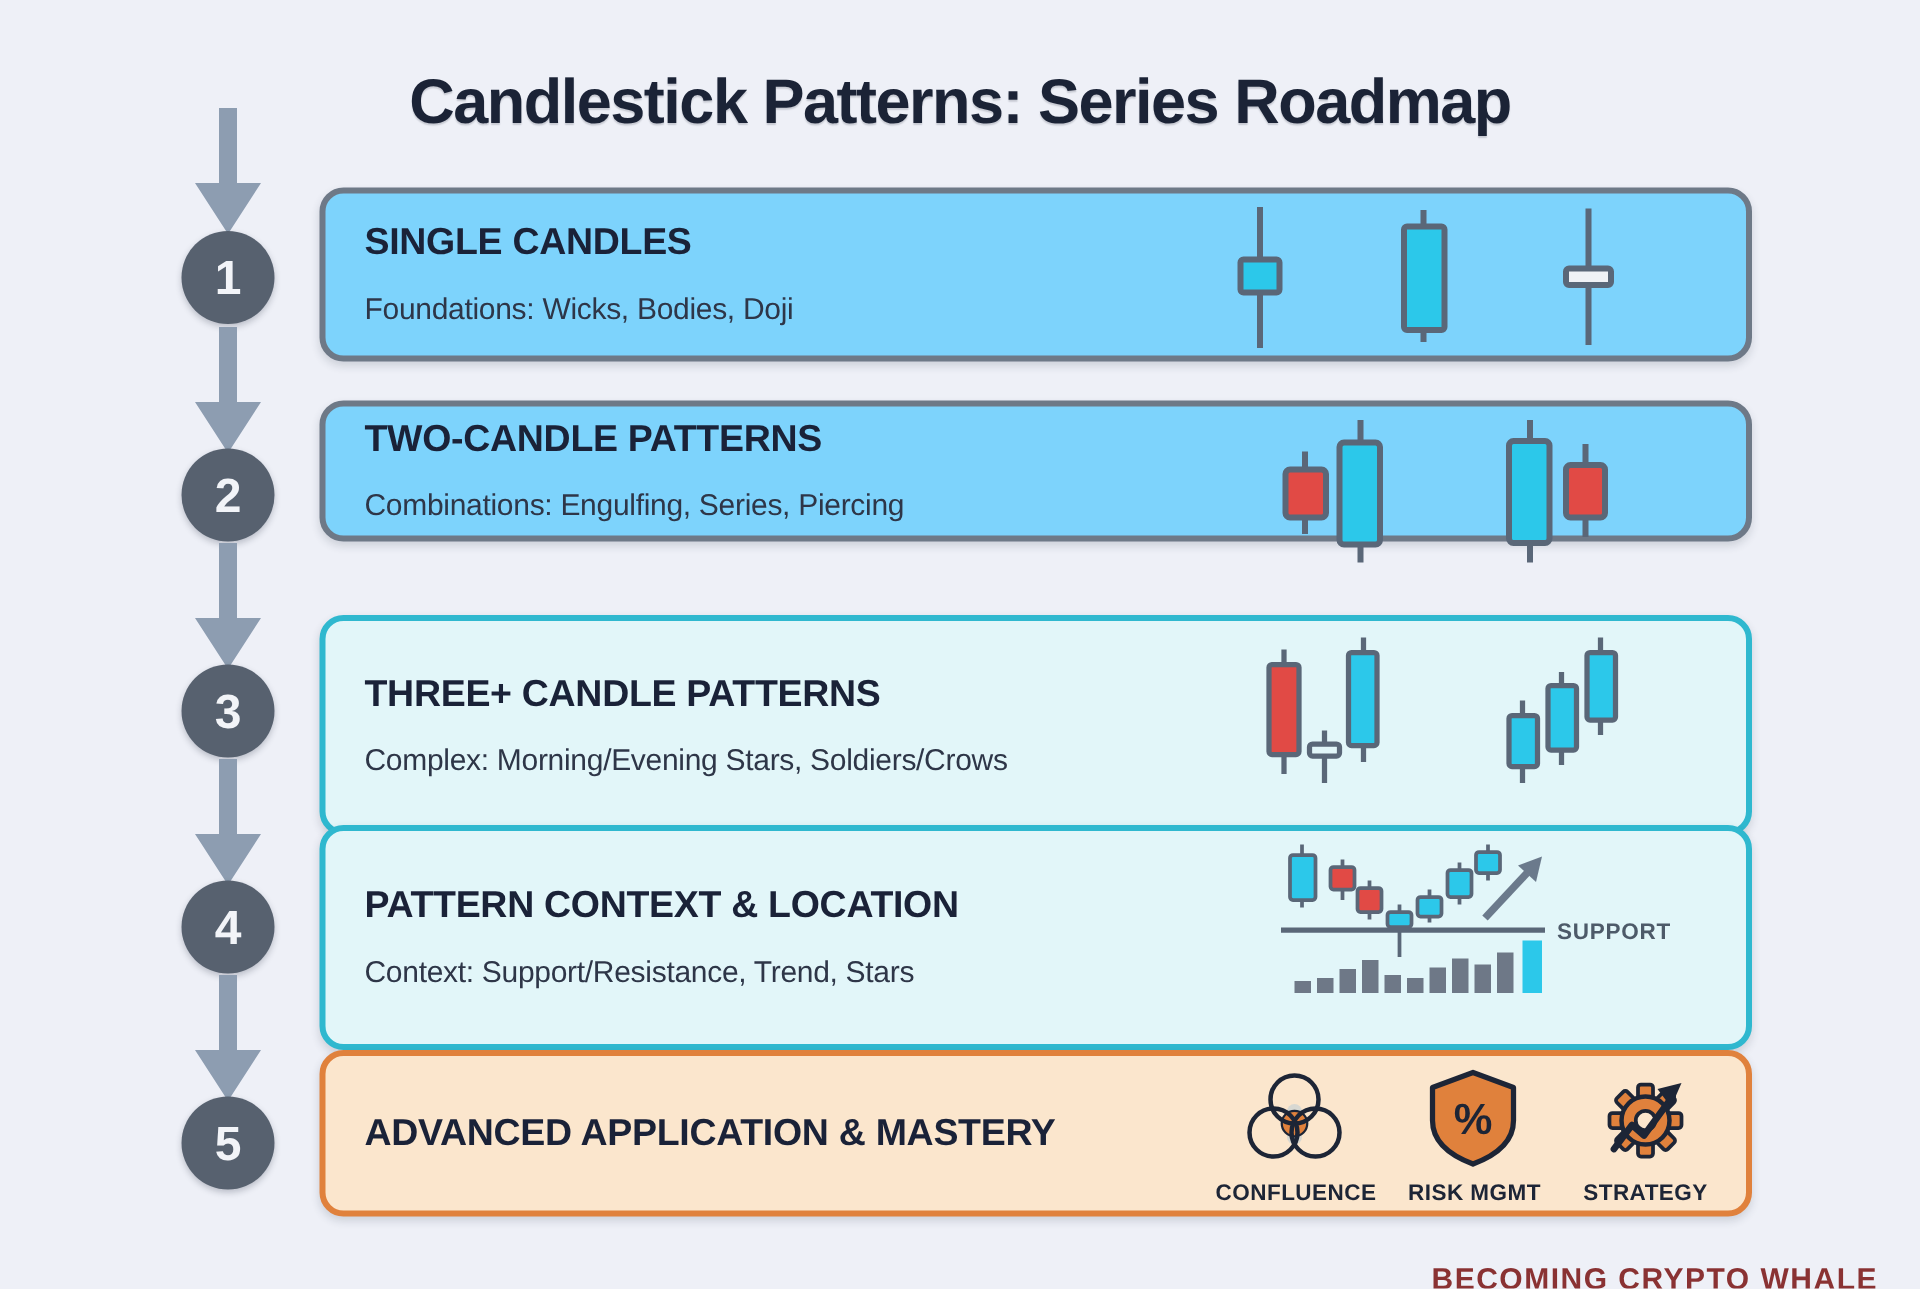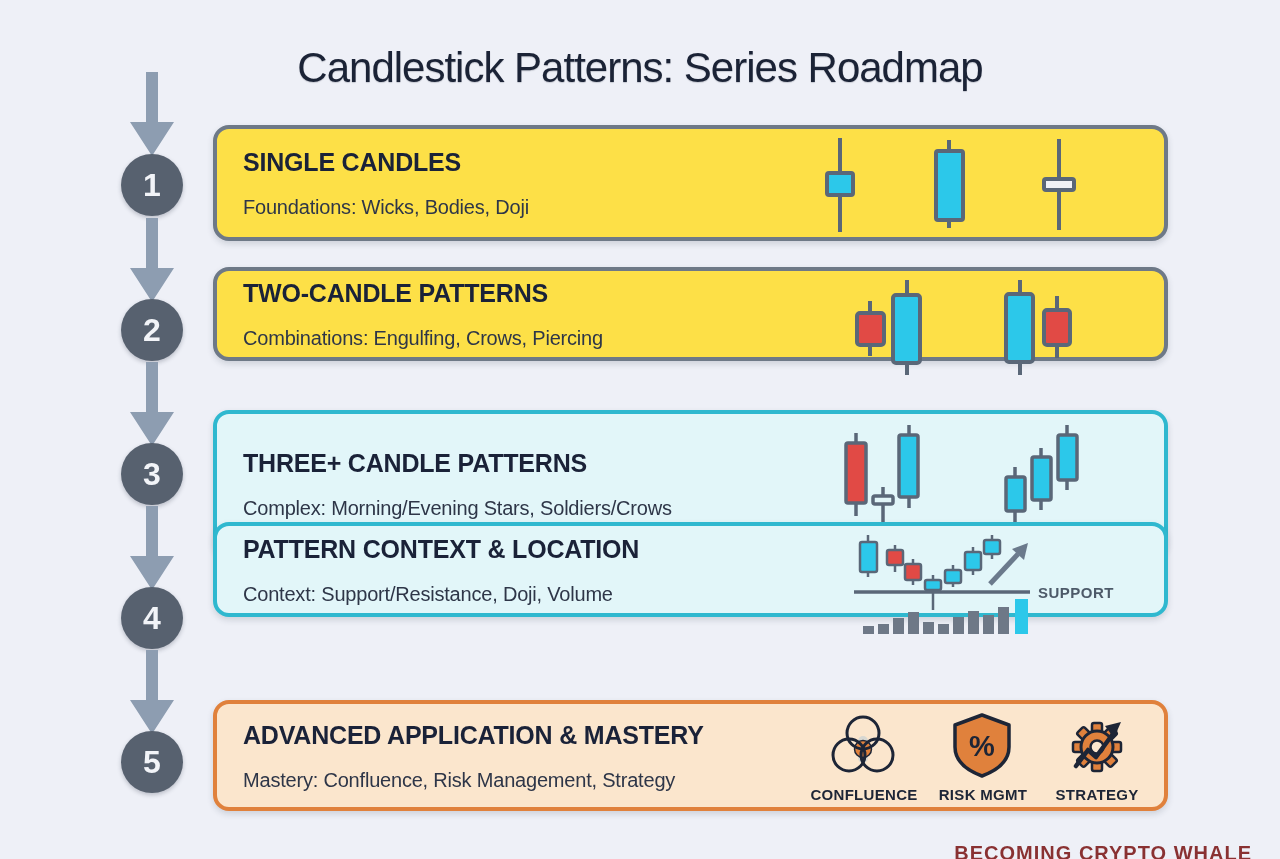--- a/index.html
+++ b/index.html
@@ -1,37 +1,37 @@
 <!DOCTYPE html>
 <html><head>
 <meta charset="utf-8">
 <style>
   html,body { margin:0; padding:0; }
   body { width:1280px; height:859px; background:#eef0f7; font-family:"Liberation Sans", sans-serif; overflow:hidden; }
   .stage { position:relative; width:1280px; height:859px; background:#eef0f7; }
 
   .main-title {
     position:absolute; left:0; top:44px; width:1280px;
-    text-align:center; font-size:42px; font-weight:400; letter-spacing:-1px;
+    text-align:center; font-size:42px; font-weight:700; letter-spacing:-1px;
     color:#1b2336; text-shadow:0 1px 1px rgba(20,25,45,.18);
   }
 
   
   .rail-arrow { position:absolute; left:130px; width:44px; height:86px; }
   .rail-circle {
     position:absolute; left:121px; width:62px; height:62px; border-radius:50%;
     background:#57616f; color:#f2f4f8; font-size:32px; font-weight:700;
     display:flex; align-items:center; justify-content:center;
     box-shadow:0 2px 4px rgba(30,40,60,.25);
   }
 
   
   .card {
     position:absolute; left:213px; width:955px; box-sizing:border-box;
-    border-radius:16px; border:4px solid #6e7987; background:#fde047;
+    border-radius:16px; border:4px solid #6e7987; background:#7dd3fc;
     box-shadow:0 3px 6px rgba(40,50,70,.16);
   }
   .card.teal   { border-color:#2fb8cf; background:#e2f6f9; }
   .card.orange { border-color:#e0813c; background:#fbe6cd; }
   .card-text { position:absolute; left:26px; top:50%; transform:translateY(-50%); }
   .card-title { font-size:25px; font-weight:700; color:#1a2238; letter-spacing:-0.2px; }
   .card-sub   { font-size:20px; color:#2e3648; margin-top:19px; letter-spacing:-0.2px; }
   .art { position:absolute; left:551px; top:-4px; }
 
   .watermark {
@@ -97,21 +97,21 @@
       <g>
         <line x1="291" y1="14" x2="291" y2="105" stroke="#5a6778" stroke-width="4"></line>
         <rect x="276" y="54" width="30" height="11" rx="2" fill="#f0f2f6" stroke="#5a6778" stroke-width="4"></rect>
       </g>
     </svg>
   </div>
 
   <div class="card" style="top:267px; height:94px">
     <div class="card-text">
       <div class="card-title">TWO-CANDLE PATTERNS</div>
-      <div class="card-sub">Combinations: Engulfing, Crows, Piercing</div>
+      <div class="card-sub">Combinations: Engulfing, Series, Piercing</div>
     </div>
     <svg class="art" width="400" height="118" viewBox="0 0 400 118">
       <g>
         <line x1="102" y1="34" x2="102" y2="89" stroke="#5a6778" stroke-width="4"></line>
         <rect x="89" y="46" width="27" height="32" rx="3" fill="#e14a45" stroke="#5a6778" stroke-width="4"></rect>
         <line x1="139" y1="13" x2="139" y2="108" stroke="#5a6778" stroke-width="4"></line>
         <rect x="125" y="28" width="27" height="68" rx="3" fill="#2cc8ea" stroke="#5a6778" stroke-width="4"></rect>
       </g>
       <g>
         <line x1="252" y1="13" x2="252" y2="108" stroke="#5a6778" stroke-width="4"></line>
@@ -140,24 +140,24 @@
         <line x1="247" y1="57" x2="247" y2="112" stroke="#5a6778" stroke-width="3.5"></line>
         <rect x="238" y="67" width="19" height="34" rx="2" fill="#2cc8ea" stroke="#5a6778" stroke-width="3.5"></rect>
         <line x1="273" y1="38" x2="273" y2="100" stroke="#5a6778" stroke-width="3.5"></line>
         <rect x="264" y="47" width="19" height="43" rx="2" fill="#2cc8ea" stroke="#5a6778" stroke-width="3.5"></rect>
         <line x1="299" y1="15" x2="299" y2="80" stroke="#5a6778" stroke-width="3.5"></line>
         <rect x="290" y="25" width="19" height="45" rx="2" fill="#2cc8ea" stroke="#5a6778" stroke-width="3.5"></rect>
       </g>
     </svg>
   </div>
 
-  <div class="card teal" style="top:522px; height:95px">
+  <div class="card teal" style="top:550px; height:150px">
     <div class="card-text">
       <div class="card-title">PATTERN CONTEXT &amp; LOCATION</div>
-      <div class="card-sub">Context: Support/Resistance, Doji, Volume</div>
+      <div class="card-sub">Context: Support/Resistance, Trend, Stars</div>
     </div>
     <svg class="art" width="400" height="119" viewBox="0 0 400 119">
       <g stroke-width="2.5">
         <line x1="100" y1="13" x2="100" y2="55" stroke="#5a6778"></line>
         <rect x="92" y="20" width="17" height="30" rx="2" fill="#2cc8ea" stroke="#5a6778"></rect>
         <line x1="127" y1="23" x2="127" y2="50" stroke="#5a6778"></line>
         <rect x="119" y="28" width="16" height="15" rx="2" fill="#e14a45" stroke="#5a6778"></rect>
         <line x1="145" y1="37" x2="145" y2="63" stroke="#5a6778"></line>
         <rect x="137" y="42" width="16" height="16" rx="2" fill="#e14a45" stroke="#5a6778"></rect>
         <line x1="165" y1="53" x2="165" y2="88" stroke="#5a6778"></line>
@@ -187,21 +187,20 @@
         <rect x="215" y="93" width="11" height="19"></rect>
         <rect x="230" y="85" width="11" height="27"></rect>
         <rect x="247" y="77" width="13" height="35" fill="#2cc8ea"></rect>
       </g>
     </svg>
   </div>
 
   <div class="card orange" style="top:700px; height:111px">
     <div class="card-text">
       <div class="card-title">ADVANCED APPLICATION &amp; MASTERY</div>
-      <div class="card-sub">Mastery: Confluence, Risk Management, Strategy</div>
     </div>
     <svg class="art" width="400" height="114" viewBox="0 0 400 114">
       <g>
         <circle cx="95" cy="41" r="5" fill="#d8d8d2"></circle>
         <circle cx="95" cy="58" r="5" fill="#d8d8d2"></circle>
         <circle cx="95" cy="49" r="8.5" fill="#e0813c" stroke="#1d2536" stroke-width="1.5"></circle>
         <circle cx="95" cy="33" r="16" fill="none" stroke="#1d2536" stroke-width="3"></circle>
         <circle cx="81" cy="55" r="16" fill="none" stroke="#1d2536" stroke-width="3"></circle>
         <circle cx="109" cy="55" r="16" fill="none" stroke="#1d2536" stroke-width="3"></circle>
       </g>

